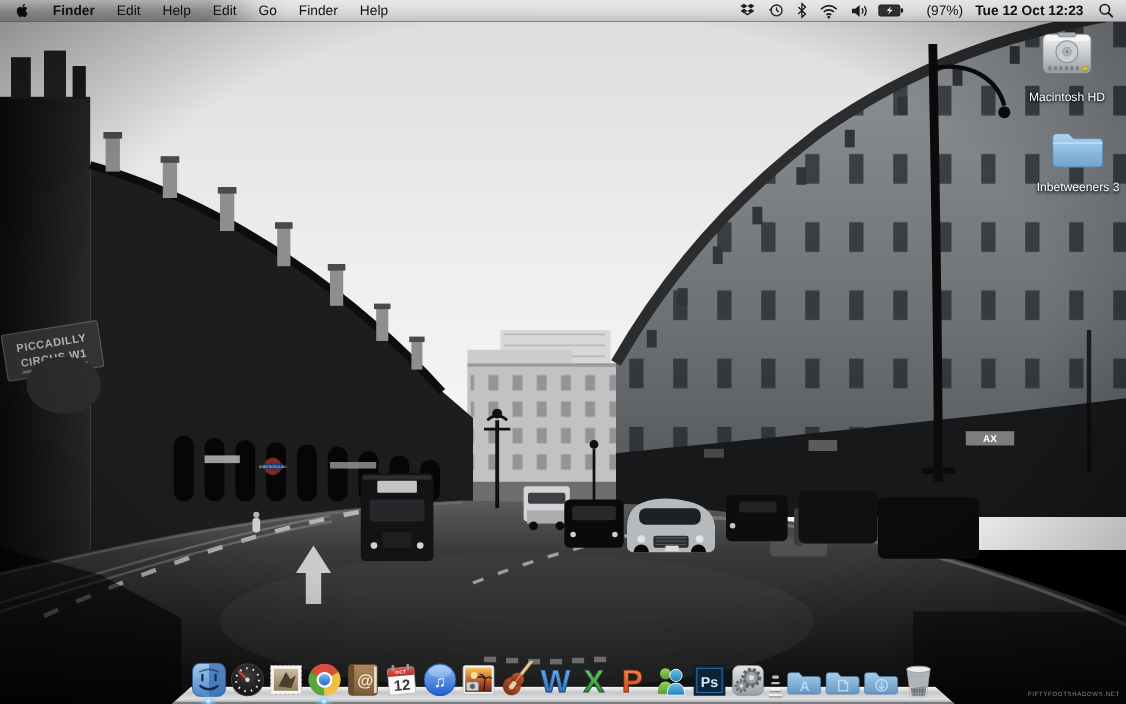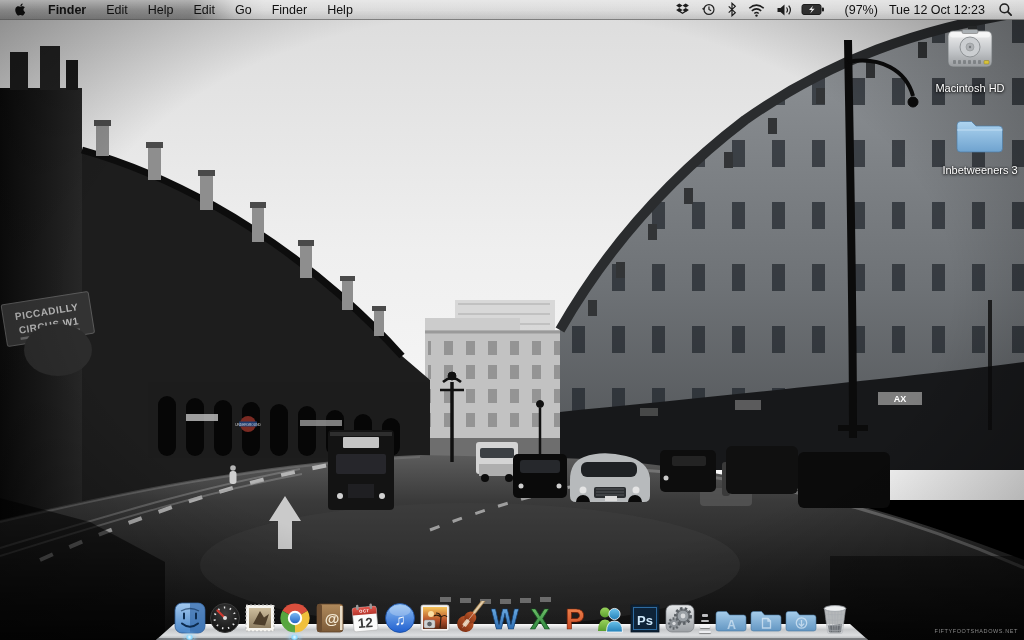--- a/index.html
+++ b/index.html
@@ -14,21 +14,21 @@
       linear-gradient(to right,#7e7e7e 0px,#828282 190px,#c9c9c9 235px,#d9d9d9 265px,#dadada 75%,#cfcfcf 100%);
     border-bottom:1px solid rgba(0,0,0,.45);
     display:flex;align-items:center;font-size:12.5px;color:#101010;}
   .mb-left{display:flex;align-items:center;height:100%;}
   .mb-apple{padding:0 11px 0 14px;display:flex;align-items:center;height:100%;}
   .mb-item{padding:0 10px;height:100%;display:flex;align-items:center;white-space:nowrap;}
   .mb-item.bold{font-weight:bold;}
   .mb-right{margin-left:auto;display:flex;align-items:center;height:100%;gap:7px;padding-right:9px;}
   .st-icon{display:flex;align-items:center;height:100%;padding:0 2px;}
   .mb-batt{display:flex;align-items:center;gap:20px;text-align:right;}
-  .mb-clock{padding:0 4px;white-space:nowrap;}
+  .mb-clock{padding:0 4px;white-space:nowrap;font-weight:bold;}
   
   .desk-icon{position:absolute;width:96px;text-align:center;z-index:3;cursor:default;}
   .desk-icon .lbl{margin-top:4px;font-size:11px;color:#fff;
      text-shadow:0 1px 3px rgba(0,0,0,.95),0 0 2px rgba(0,0,0,.85);}
   #icon-hd{left:922px;top:28px;}
   #icon-folder{left:932px;top:112px;}
   
   #dock{position:absolute;left:0;right:0;bottom:0;height:50px;z-index:10;}
   #dock-shelf{position:absolute;left:156px;width:712px;height:16px;bottom:0;
     background:linear-gradient(to bottom,#fbfbfb,#c6c8ca 35%,#dcdee0 70%,#a8abad);

